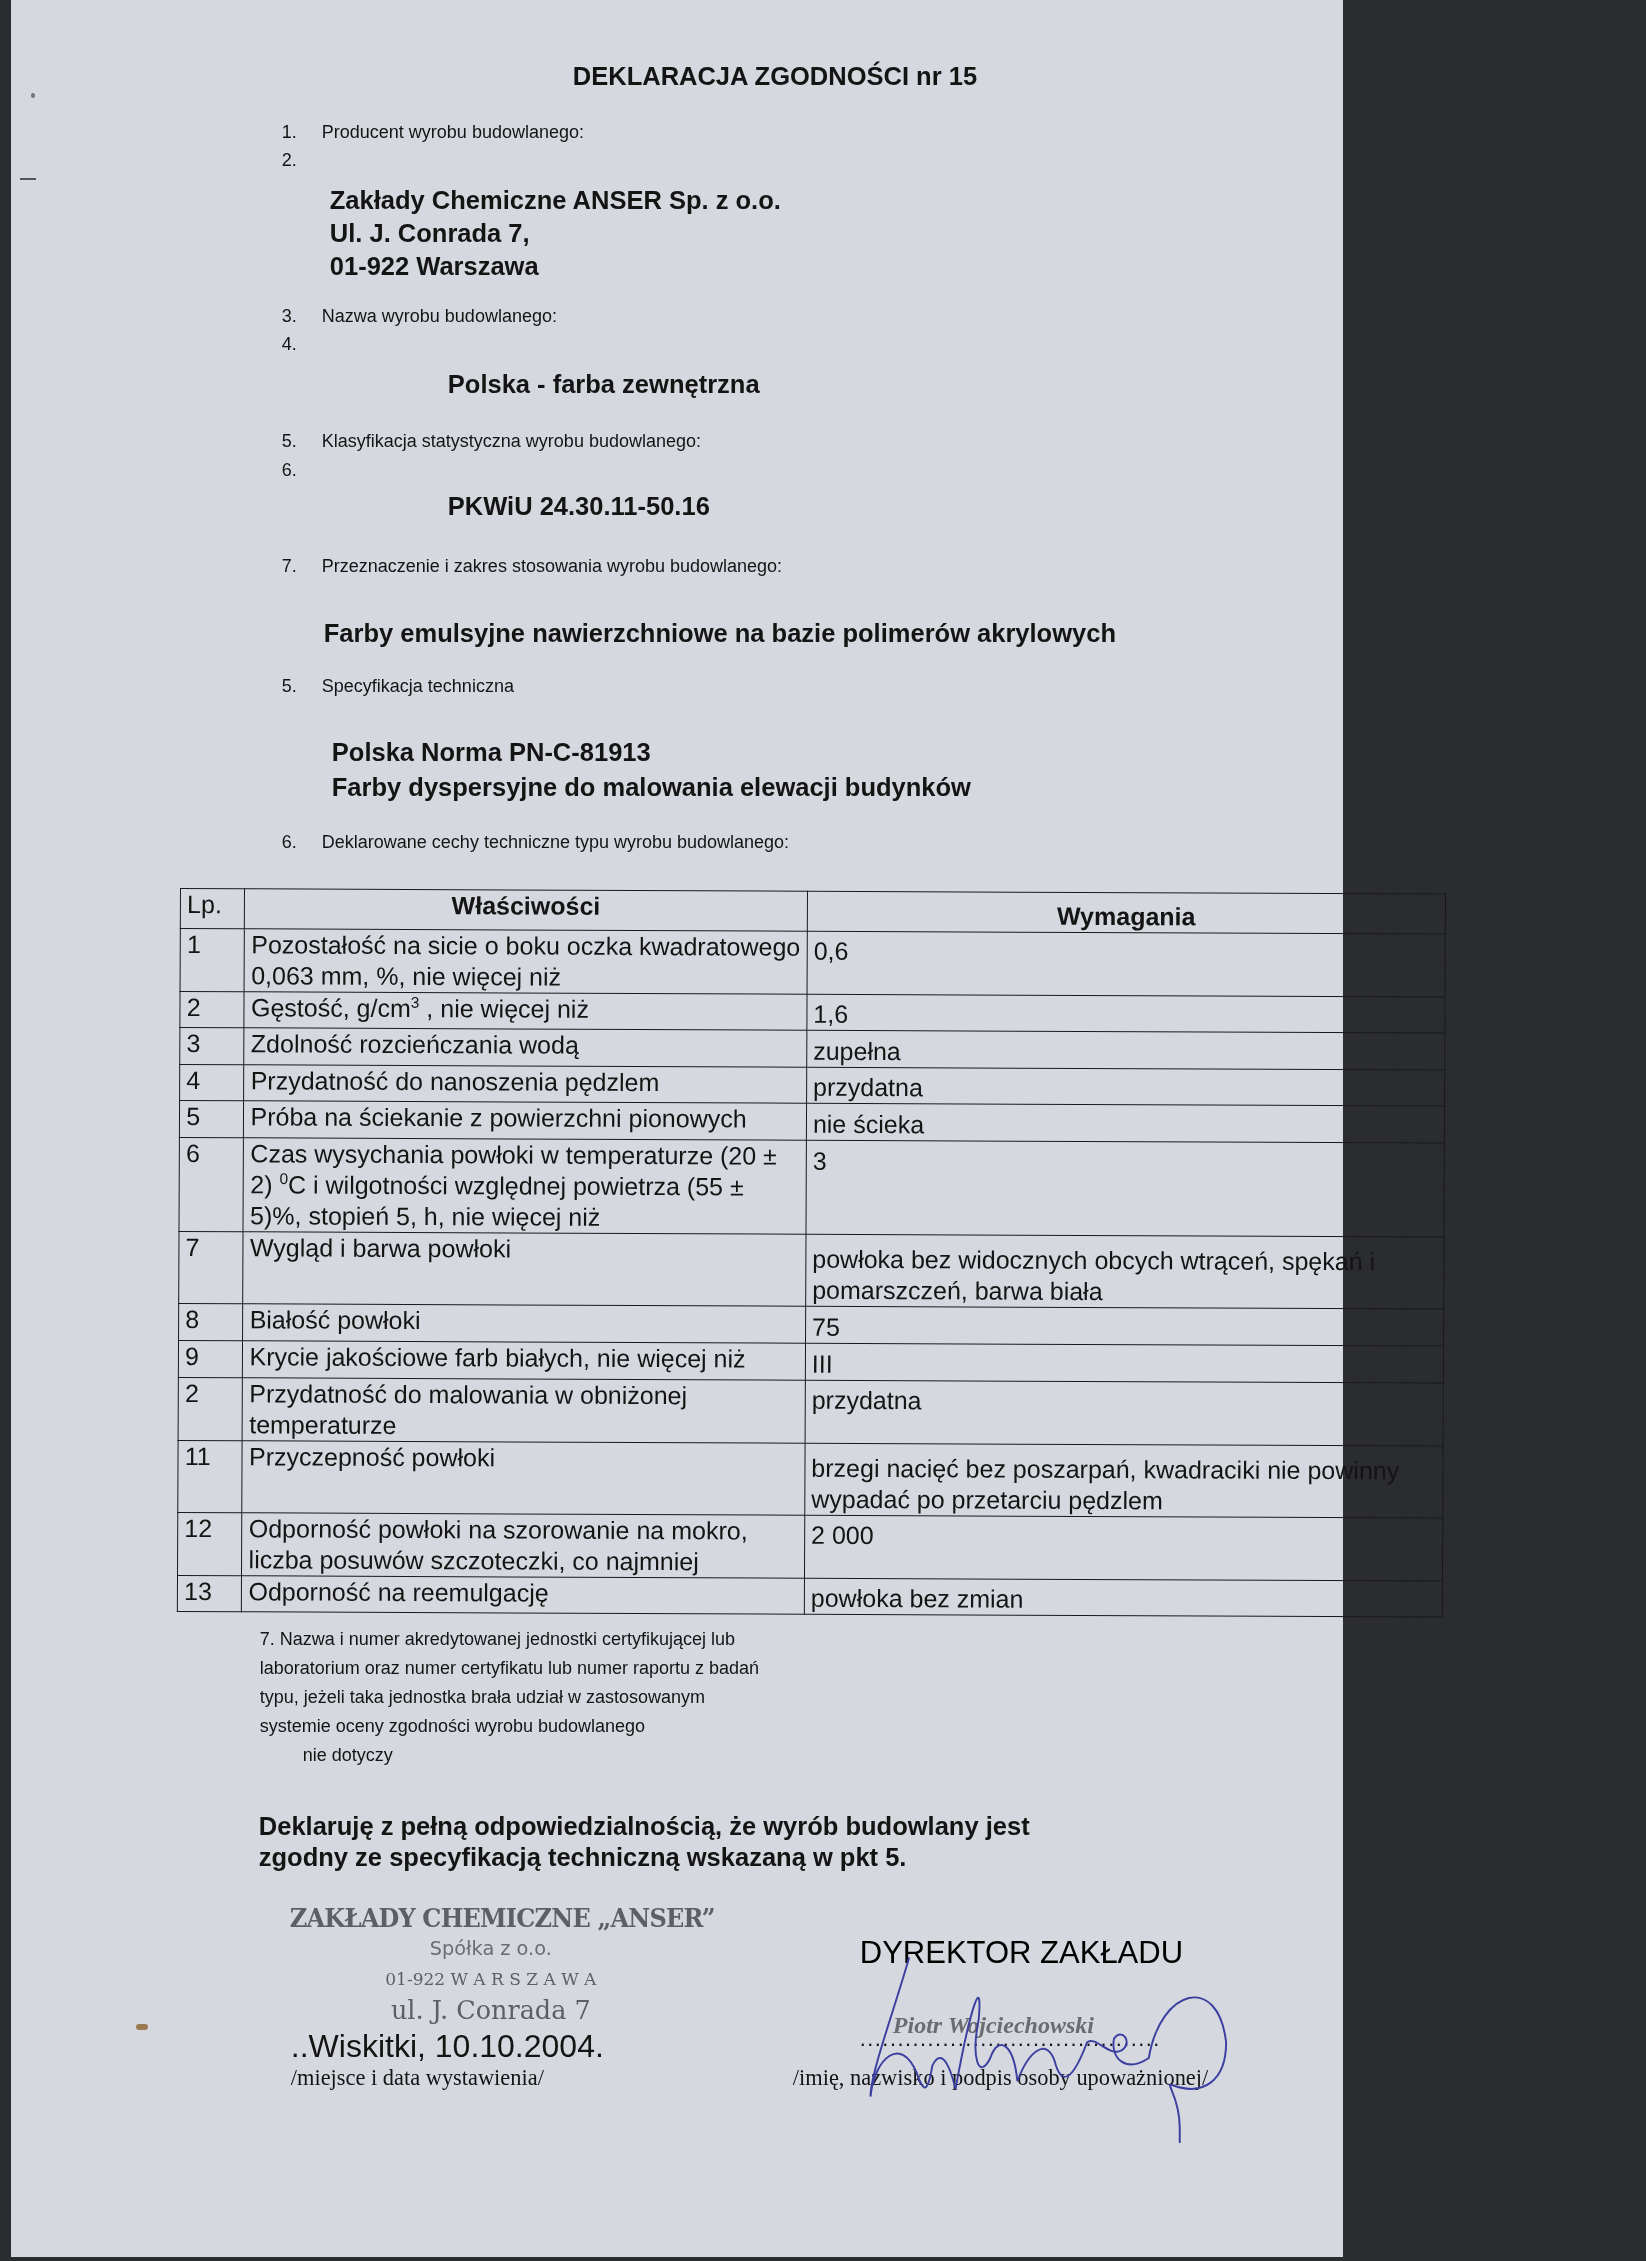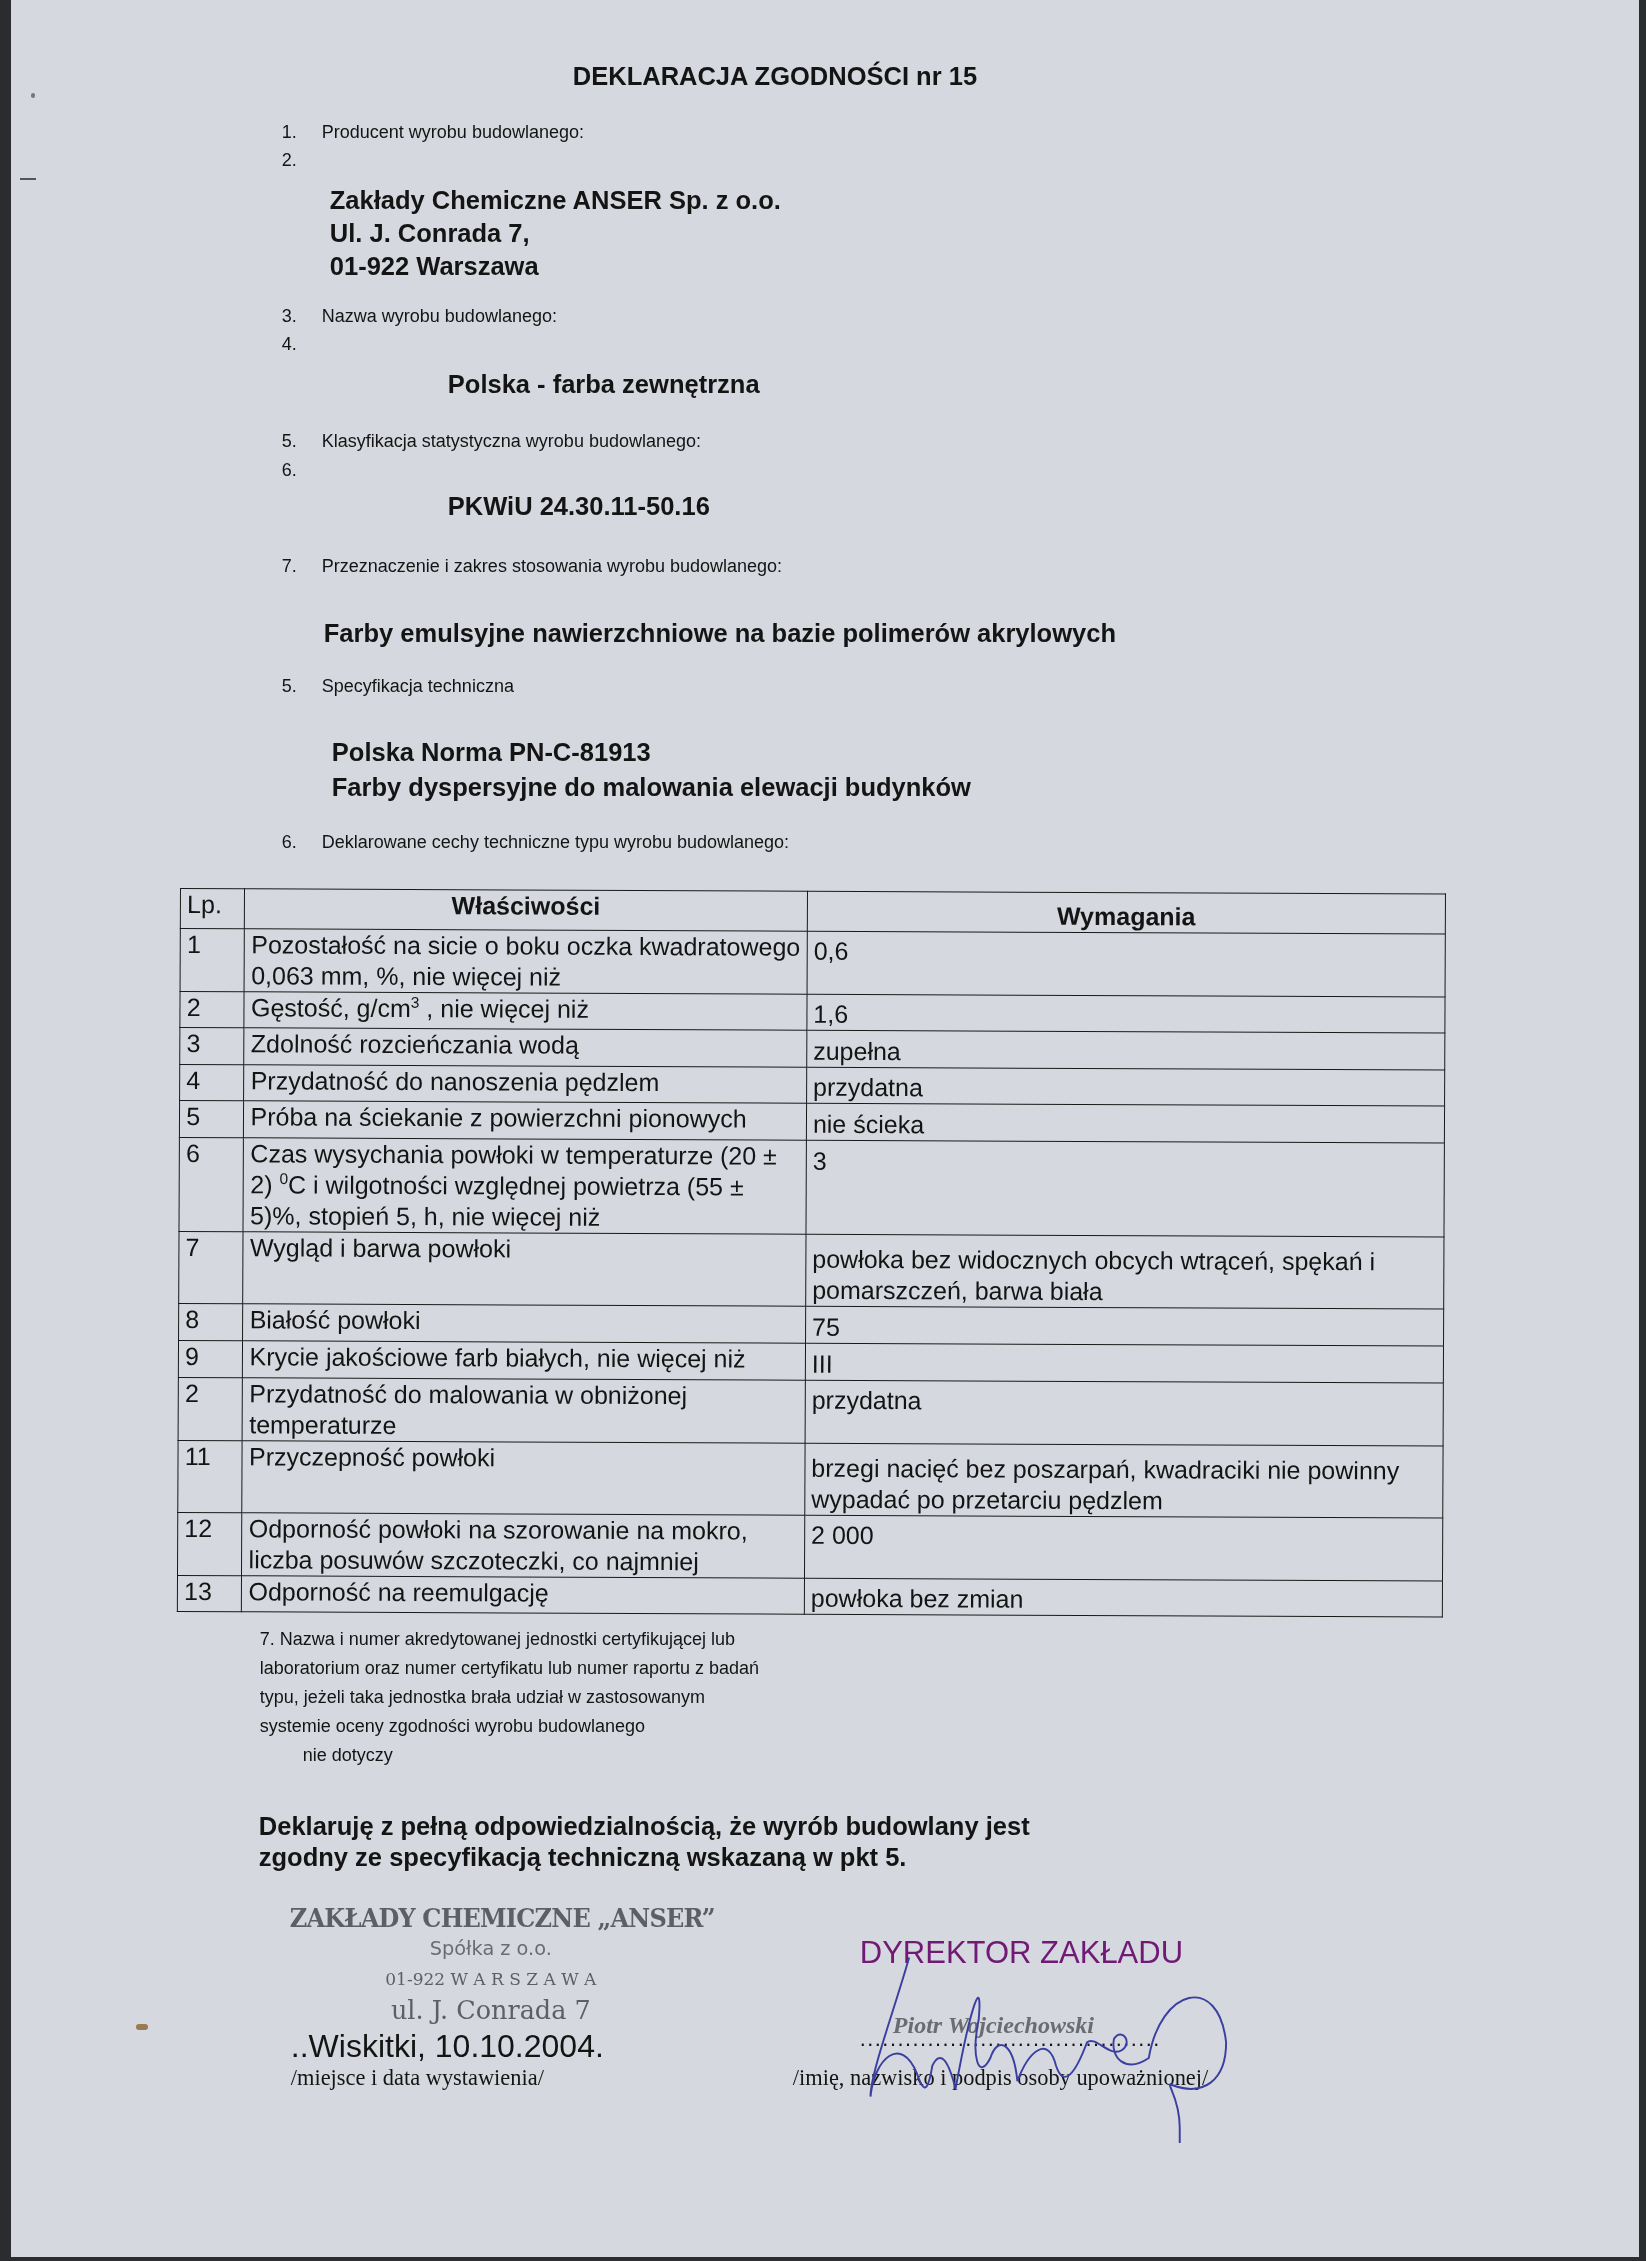--- a/index.html
+++ b/index.html
@@ -7,21 +7,21 @@
     width: 1647px; height: 2261px;
     background: #2a2c30;
     position: relative;
     overflow: hidden;
     font-family: "Liberation Sans", sans-serif;
     color: #141414;
   }
   .paper {
     position: absolute;
     left: 10.8px; top: 0;
-    width: 1628px; height: 2257px;
+    width: 1332px; height: 2257px;
     background: #d5d8de;
   }
   .abs { position: absolute; white-space: nowrap; }
   .title { font-weight: bold; font-size: 25.5px; letter-spacing: 0; }
   .body-text { font-size: 18px; }
   .bold { font-weight: bold; font-size: 25.5px; }
   .num { display: inline-block; width: 40px; }
 
   
   table.spec {
@@ -200,21 +200,21 @@
   <div class="abs" style="left:279px; top:1902px; width:402px; text-align:center; line-height:31px;">
     <div class="stamp-serif" style="font-size:24px; font-weight:bold; letter-spacing:-0.8px; transform:scaleY(1.1);">ZAKŁADY CHEMICZNE „ANSER”</div>
     <div class="stamp-sans" style="font-size:19.3px;">Spółka z o.o.</div>
     <div class="stamp-serif" style="font-size:17px;">01-922  W A R S Z A W A</div>
     <div class="stamp-serif" style="font-size:25.5px;">ul. J. Conrada 7</div>
   </div>
 
   <div class="abs body-text" style="left:280px; top:2028px; font-size:32px;">..Wiskitki, 10.10.2004.</div>
   <div class="abs times" style="left:280px; top:2065px; font-size:22.4px;">/miejsce i data wystawienia/</div>
 
-  <div class="abs" style="left:849px; top:1935px; font-size:31px; color:#701a75; letter-spacing:0px;">DYREKTOR ZAKŁADU</div>
+  <div class="abs" style="left:849px; top:1935px; font-size:31px; color:#000000; letter-spacing:0px;">DYREKTOR ZAKŁADU</div>
   <div class="abs times" style="left:882px; top:2012px; font-size:24px; font-style:italic; font-weight:bold; color:#6a6c70;">Piotr Wojciechowski</div>
   <div class="abs dotline" style="left:849px; top:2026px; font-size:21.7px;">........................................</div>
   <div class="abs times" style="left:782px; top:2065px; font-size:22.4px;">/imię, nazwisko i podpis osoby upoważnionej/</div>
 
   <svg class="signature" width="433" height="201" viewBox="0 0 560 260" style="top:1942px; left:844px;">
     <path d="M70 20 C 50 90, 20 170, 20 200 C 25 150, 60 120, 80 170 C 90 200, 95 190, 100 160 C 110 140, 120 150, 130 190 C 150 80, 165 40, 160 100 C 150 150, 160 180, 175 150 C 185 120, 205 130, 210 180 C 225 140, 250 120, 260 160 C 270 190, 285 170, 300 130 C 310 120, 330 150, 345 140 C 360 130, 345 110, 335 125 C 330 150, 350 170, 380 150 C 395 60, 470 40, 480 130 C 480 180, 450 200, 410 185 C 400 180, 420 200, 420 240 L 420 260" fill="none" stroke="#3a3fa0" stroke-width="2.5"></path>
   </svg>
 
   <div class="abs" style="left:20px; top:93px; width:4.6px; height:4.6px; border-radius:2.3px; background:#777;"></div>
   <div class="abs" style="left:9.3px; top:178px; width:15.5px; height:2.3px; background:#555;"></div>

